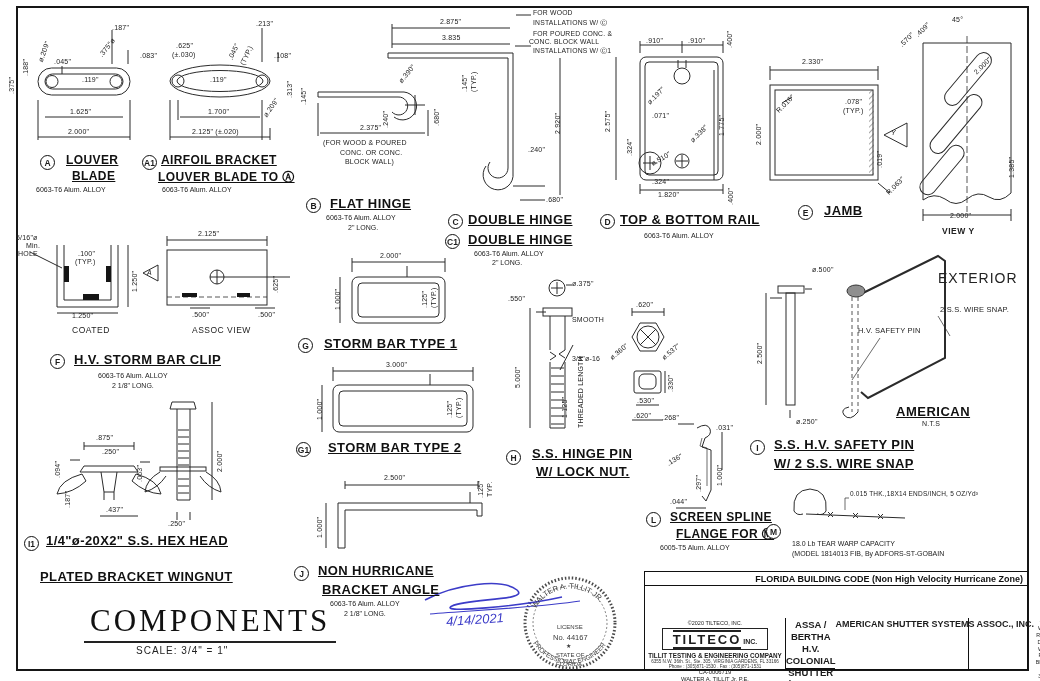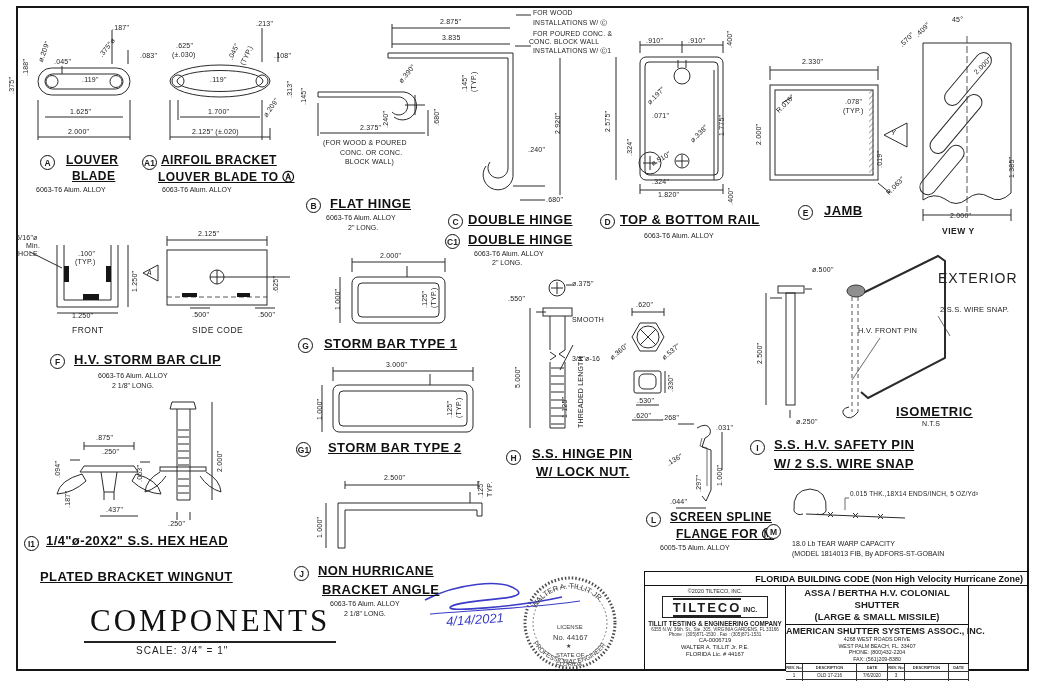--- a/index.html
+++ b/index.html
@@ -19,33 +19,33 @@
   .sub{position:absolute;font-size:7px;white-space:nowrap;color:#222;}
   .components{position:absolute;left:84px;top:603px;font-family:"Liberation Serif",serif;
               font-size:31px;letter-spacing:3px;border-bottom:2px solid #222;padding:0 6px 2px 6px;color:#111;text-align:right;}
   .comp-scale{position:absolute;left:136px;top:645px;font-size:10px;letter-spacing:1px;color:#222;}
   .ext{position:absolute;left:938px;top:270px;font-size:14px;letter-spacing:1px;color:#222;}
   .iso{position:absolute;left:896px;top:404px;font-size:13px;font-weight:bold;text-decoration:underline;letter-spacing:.5px;color:#111;}
   .stamp-t{position:absolute;font-size:6px;color:#3a3a3a;white-space:nowrap;margin-top:24px;}
   .sig-date{position:absolute;left:446px;top:612px;font-size:13px;font-style:italic;color:#3c3cc8;transform:rotate(-4deg);white-space:nowrap;}
   
   .tb{position:absolute;left:644px;top:571px;width:384px;height:99px;border:1.5px solid #111;
-      background:#fff;display:flex;flex-direction:column;box-sizing:border-box;}
+      background:#fff;display:flex;flex-direction:column;box-sizing:border-box;gap:32px;}
   .tb-banner{height:13px;border-bottom:1px solid #111;font-size:9px;font-weight:bold;color:#111;
              display:flex;align-items:center;justify-content:flex-end;padding-right:4px;white-space:nowrap;}
   .tb-body{flex:1;display:flex;min-height:0;}
   .tb-left{width:141px;border-right:1px solid #111;display:flex;flex-direction:column;align-items:center;padding-top:1px;box-sizing:border-box;}
   .tb-copy{font-size:5.5px;margin:1px 0 2px 0;}
   .tb-logo{border:1px solid #222;padding:1px 10px;margin-bottom:2px;position:relative;}
   .logo-main{font-size:13px;font-weight:bold;letter-spacing:2px;border-top:2px solid #222;border-bottom:2px solid #222;}
   .logo-inc{font-size:7px;font-weight:bold;margin-left:2px;}
   .tb-co{font-size:6.3px;font-weight:bold;white-space:nowrap;}
   .tb-tiny{font-size:4.6px;white-space:nowrap;color:#333;}
   .tb-sm{font-size:5.8px;white-space:nowrap;color:#222;line-height:1.25;}
-  .tb-mid{width:183px;border-right:1px solid #111;display:flex;flex-direction:column;box-sizing:border-box;}
+  .tb-mid{width:183px;border-right:1px solid #111;display:flex;flex-direction:row;box-sizing:border-box;}
   .tb-proj{border-bottom:1px solid #111;text-align:center;font-weight:bold;font-size:9.5px;line-height:1.25;padding:1px 0;}
   .tb-client{text-align:center;font-weight:bold;font-size:9px;padding-top:1px;white-space:nowrap;}
   .tb-addr{text-align:center;font-size:5.3px;line-height:1.3;color:#222;}
   .tb-rev{margin-top:auto;display:grid;grid-template-columns:17px 54px 31px 17px 44px 20px;border-top:1px solid #111;}
   .tb-rev div{border-right:.5px solid #333;border-bottom:.5px solid #333;font-size:4.6px;
               display:flex;align-items:center;justify-content:center;height:7px;overflow:hidden;white-space:nowrap;}
   .tb-rev div.hd{background:#fff;font-weight:bold;font-size:4px;color:#333;}
   .tb-right{flex:1;display:flex;flex-direction:column;}
   .tb-cell{flex:1;border-bottom:1px solid #111;display:flex;flex-direction:column;align-items:center;justify-content:center;padding:1px;box-sizing:border-box;}
   .tb-cell:last-child{border-bottom:none;}
@@ -345,22 +345,22 @@
   <span class="dim" style="left:18px;top:250px">HOLE</span>
   <span class="dim" style="left:78px;top:250px">.100"</span>
   <span class="dim" style="left:75px;top:258px">(TYP.)</span>
   <span class="dim v" style="left:131px;top:292px">1.250"</span>
   <span class="dim" style="left:72px;top:312px">1.250"</span>
   <span class="dim" style="left:198px;top:230px">2.125"</span>
   <span class="dim v" style="left:272px;top:293px">.625"</span>
   <span class="dim" style="left:192px;top:311px">.500"</span>
   <span class="dim" style="left:258px;top:311px">.500"</span>
   <span class="dim" style="left:147px;top:269px;font-style:italic">A</span>
-  <span class="lbl9" style="left:72px;top:325px">FRONT</span>
-  <span class="lbl9" style="left:192px;top:325px">SIDE CODE</span>
+  <span class="lbl9" style="left:72px;top:325px">COATED</span>
+  <span class="lbl9" style="left:192px;top:325px">ASSOC VIEW</span>
   <div class="badge" style="left:50px;top:354px">F</div>
   <span class="sec-title big" style="left:74px;top:352px">H.V. STORM BAR CLIP</span>
   <span class="sub" style="left:98px;top:372px">6063-T6 Alum. ALLOY</span>
   <span class="sub" style="left:112px;top:382px">2 1/8" LONG.</span>
 
   <span class="dim" style="left:380px;top:252px">2.000"</span>
   <span class="dim v" style="left:334px;top:310px">1.000"</span>
   <span class="dim v" style="left:421px;top:308px">.125"</span>
   <span class="dim v" style="left:430px;top:308px">(TYP.)</span>
   <div class="badge" style="left:298px;top:338px">G</div>
@@ -399,22 +399,22 @@
   <div class="badge" style="left:646px;top:512px">L</div>
   <span class="sec-title" style="left:670px;top:510px">SCREEN SPLINE</span>
   <span class="sec-title" style="left:676px;top:526px">FLANGE FOR Ⓜ</span>
   <span class="sub" style="left:660px;top:544px">6005-T5 Alum. ALLOY</span>
 
   <span class="dim" style="left:812px;top:266px">ø.500"</span>
   <span class="dim v" style="left:756px;top:364px">2.500"</span>
   <span class="dim" style="left:796px;top:418px">ø.250"</span>
   <span class="ext">EXTERIOR</span>
   <span class="dim" style="left:940px;top:305px;font-size:7.5px">2 S.S. WIRE SNAP.</span>
-  <span class="dim" style="left:858px;top:326px;font-size:7.5px">H.V. FRONT PIN</span>
-  <span class="iso">ISOMETRIC</span>
+  <span class="dim" style="left:858px;top:326px;font-size:7.5px">H.V. SAFETY PIN</span>
+  <span class="iso">AMERICAN</span>
   <span class="dim" style="left:922px;top:420px">N.T.S</span>
   <div class="badge" style="left:750px;top:440px">I</div>
   <span class="sec-title big" style="left:774px;top:437px">S.S. H.V. SAFETY PIN</span>
   <span class="sec-title big" style="left:774px;top:456px">W/ 2 S.S. WIRE SNAP</span>
 
   <span class="dim" style="left:96px;top:434px">.875"</span>
   <span class="dim" style="left:102px;top:448px">.250"</span>
   <span class="dim v" style="left:54px;top:478px">.094"</span>
   <span class="dim v" style="left:136px;top:482px">.063"</span>
   <span class="dim v" style="left:64px;top:508px">.187"</span>

